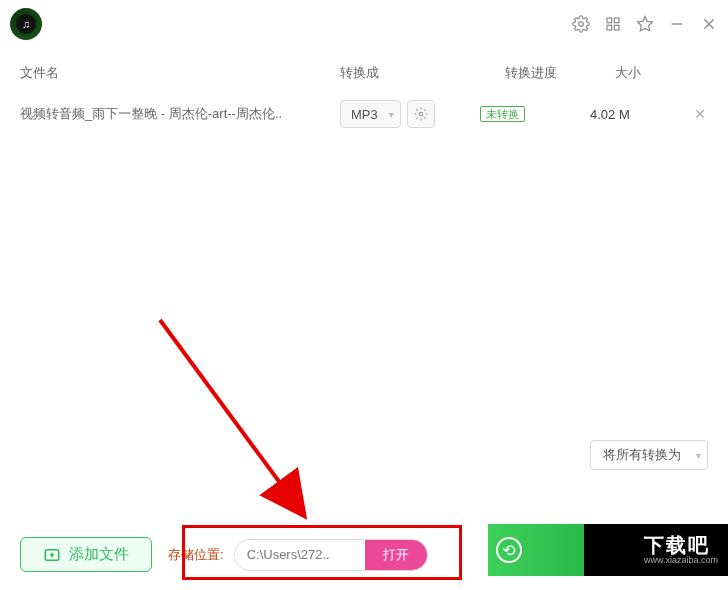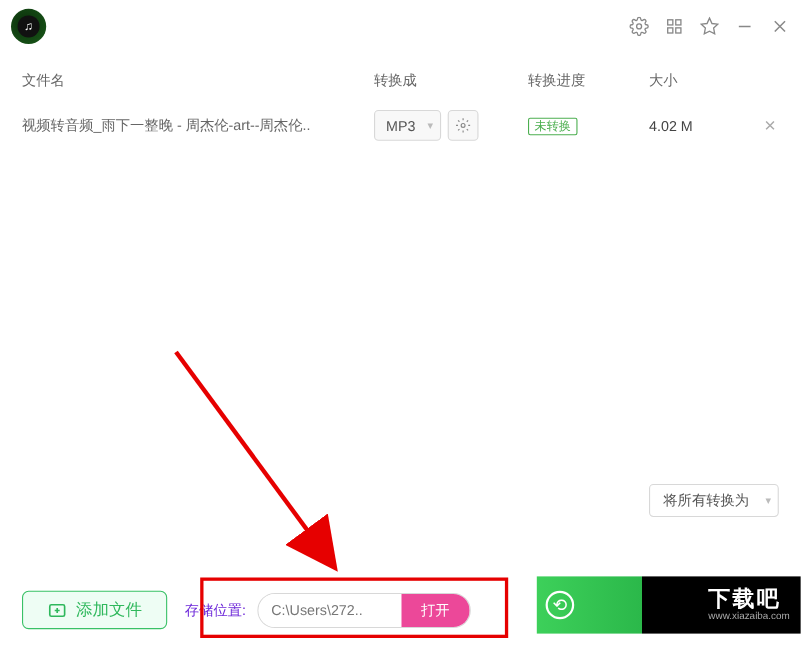--- a/index.html
+++ b/index.html
@@ -7,21 +7,21 @@
 
     .titlebar { height: 48px; display: flex; align-items: center; justify-content: space-between; padding: 0 10px; }
     .logo { width: 32px; height: 32px; border-radius: 50%; background: radial-gradient(circle at 40% 40%, #0b2d0b, #1a5c1a); display: flex; align-items: center; justify-content: center; position: relative; }
     .logo-inner { width: 20px; height: 20px; border-radius: 50%; background: #111; display: flex; align-items: center; justify-content: center; color: #fff; font-size: 11px; }
     .win-controls { display: flex; gap: 14px; color: #888; }
     .win-controls span { cursor: pointer; display: inline-flex; width: 18px; height: 18px; align-items: center; justify-content: center; }
 
     .headers { display: flex; padding: 16px 20px 10px; color: #666; font-size: 13px; }
     .col-name { flex: 0 0 320px; }
     .col-format { flex: 0 0 140px; }
-    .col-progress { flex: 0 0 110px; }
+    .col-progress { flex: 0 0 110px; margin-left: 25px; }
     .col-size { flex: 0 0 90px; }
     .col-del { flex: 0 0 40px; }
 
     .row { display: flex; align-items: center; padding: 8px 20px; color: #666; font-size: 13px; }
     .file-name { flex: 0 0 320px; white-space: nowrap; overflow: hidden; text-overflow: ellipsis; padding-right: 10px; }
     .format-cell { flex: 0 0 140px; display: flex; gap: 6px; align-items: flex-end; }
     .format-select { border: 1px solid #d8d8d8; border-radius: 4px; height: 28px; padding: 0 22px 0 10px; font-size: 13px; color: #555; background: #f8f8f8; position: relative; display: inline-flex; align-items: center; cursor: pointer; }
     .chev { position: absolute; right: 6px; color: #bbb; font-size: 10px; }
     .gear-btn { width: 28px; height: 28px; border: 1px solid #d8d8d8; border-radius: 4px; display: inline-flex; align-items: center; justify-content: center; color: #888; background: #f8f8f8; cursor: pointer; }
     .progress-cell { flex: 0 0 110px; }
@@ -30,21 +30,21 @@
     .del-cell { flex: 0 0 40px; color: #aaa; font-size: 18px; cursor: pointer; text-align: center; }
 
     .batch { position: absolute; right: 20px; bottom: 120px; }
     .batch-btn { border: 1px solid #d8d8d8; border-radius: 4px; height: 30px; padding: 0 26px 0 12px; background: #fff; color: #555; font-size: 13px; display: inline-flex; align-items: center; position: relative; cursor: pointer; }
 
     .bottom { position: absolute; left: 0; right: 0; bottom: 18px; display: flex; align-items: center; padding: 0 20px; gap: 16px; }
     .add-btn { border: 1px solid #39c166; background: #eefdf4; color: #2fb85c; border-radius: 6px; height: 35px; padding: 0 22px; font-size: 15px; display: inline-flex; align-items: center; gap: 8px; cursor: pointer; }
     .add-icon { width: 18px; height: 18px; display: inline-flex; align-items: center; justify-content: center; }
 
     .path-group { display: flex; align-items: center; gap: 10px; position: relative; }
-    .path-label { color: #6d28d9; font-size: 13px; }
+    .path-label { color: #c2410c; font-size: 13px; }
     .path-field { display: flex; align-items: center; height: 32px; border-radius: 16px; overflow: hidden; border: 1px solid #d8d8d8; }
     .path-input { border: none; outline: none; padding: 0 12px; font-size: 13px; color: #777; width: 130px; height: 100%; background: #fff; }
     .open-btn { background: #ec4899; color: #fff; font-size: 13px; height: 100%; padding: 0 18px; border: none; cursor: pointer; }
     .highlight-box { position: absolute; border: 3px solid #e60000; left: 182px; bottom: 10px; width: 280px; height: 55px; pointer-events: none; }
 
     .arrow { position: absolute; left: 150px; top: 310px; width: 190px; height: 230px; pointer-events: none; }
 
     .banner { position: absolute; right: 0; bottom: 14px; width: 240px; height: 52px; background: linear-gradient(90deg, #3dd05a, #2bb84a 40%, #000 40%); display: flex; align-items: center; justify-content: flex-end; padding-right: 10px; color: #fff; }
     .refresh-ic { position: absolute; left: 8px; width: 26px; height: 26px; border: 2px solid #fff; border-radius: 50%; display: flex; align-items: center; justify-content: center; color: #fff; font-size: 16px; }
     .banner-text { font-size: 20px; font-weight: bold; letter-spacing: 2px; line-height: 1; }

